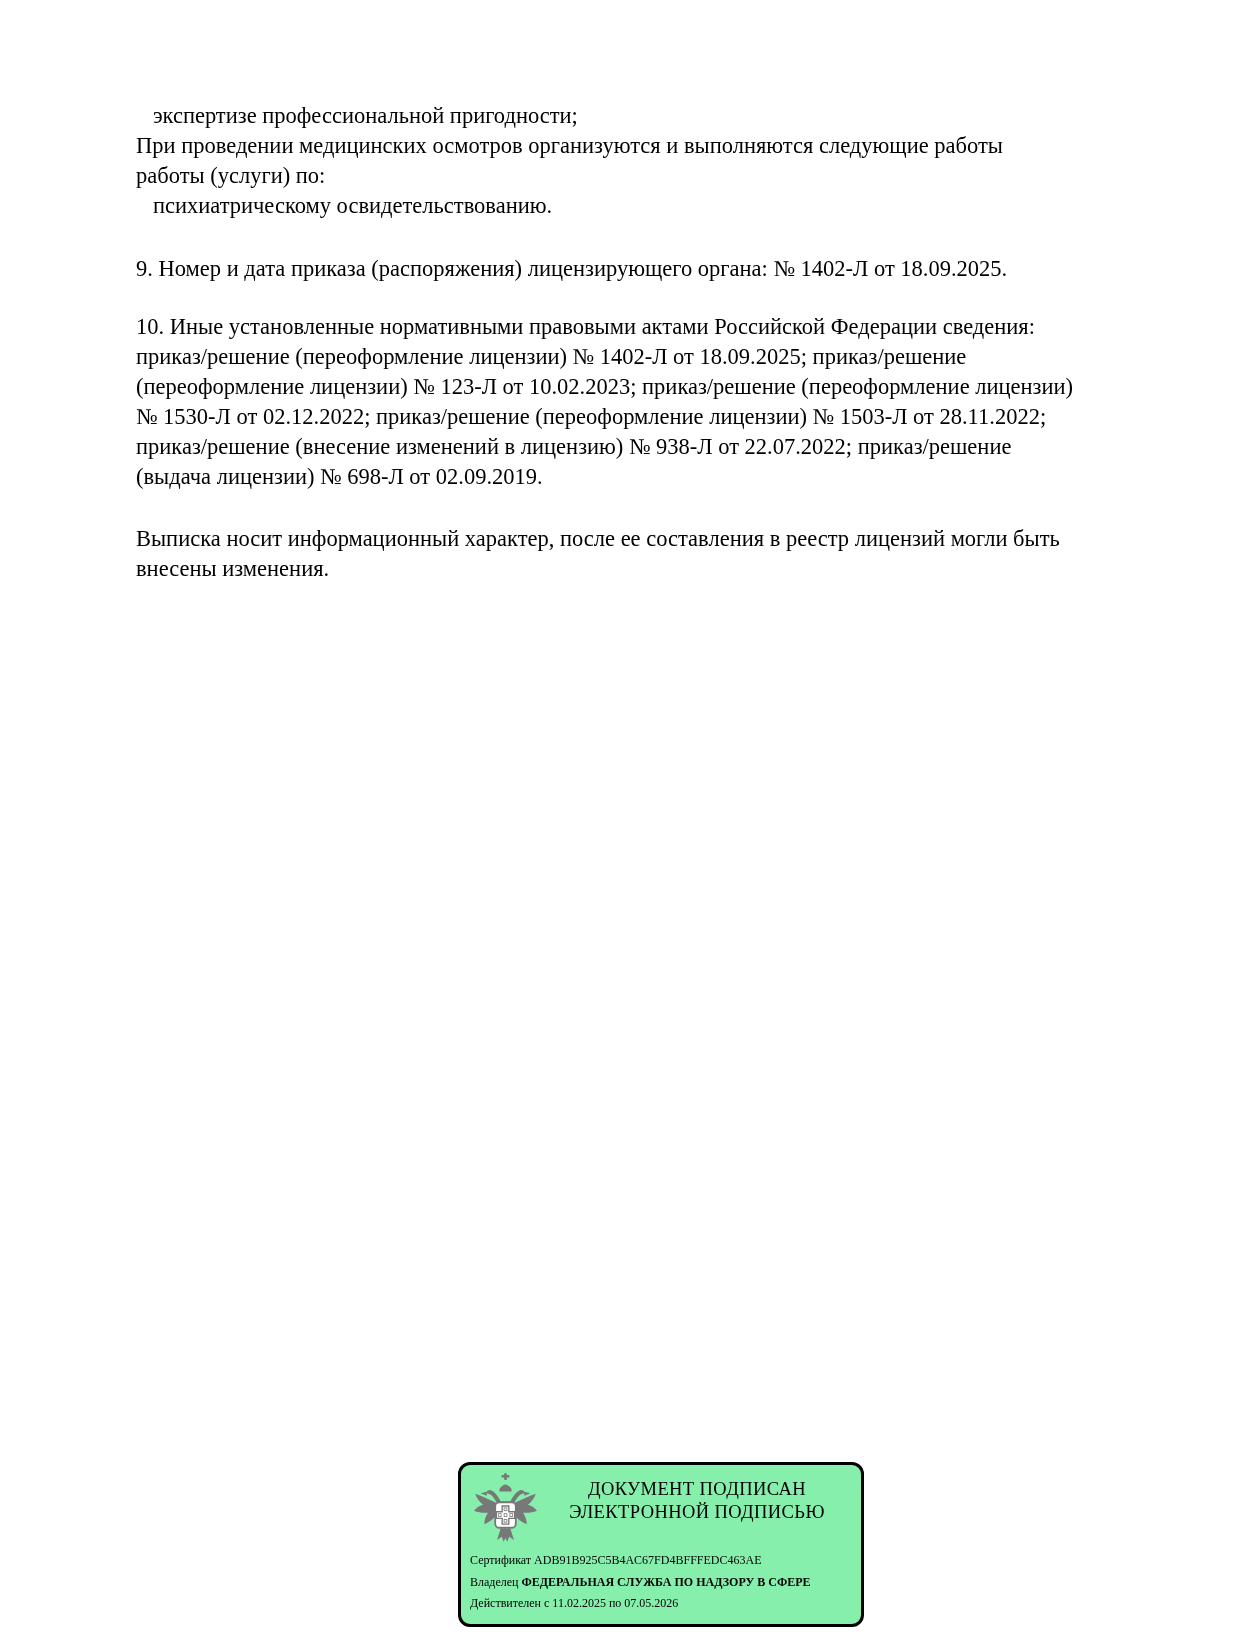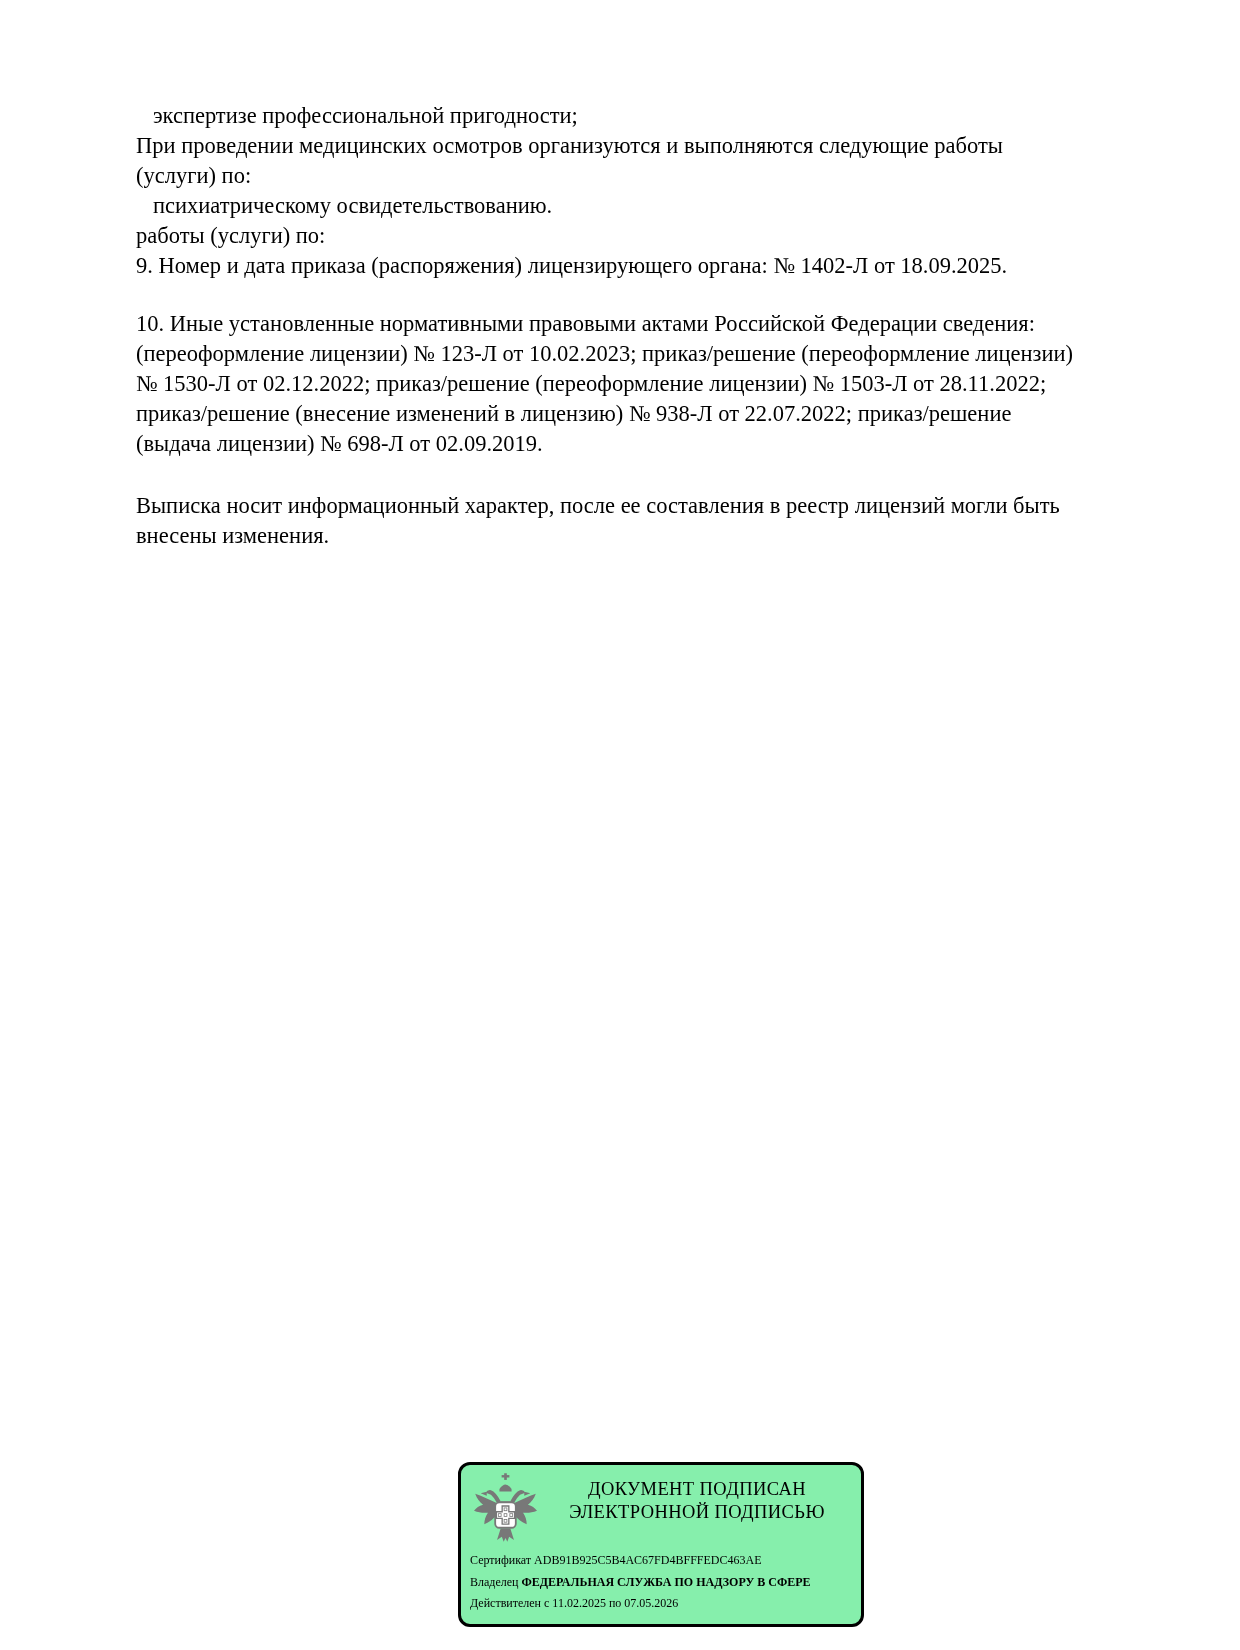--- a/index.html
+++ b/index.html
@@ -16,21 +16,21 @@
     overflow:hidden;
   }
   .text-col {
     position:absolute;
     left:136px; top:101px;
     width:990px;
     font-size:22.5px;
     line-height:30px;
   }
   .line { white-space:pre; }
-  .gap-order { }
+  .gap-order { margin-top:33px; }
   .gap-other { margin-top:28px;font-family:Liberation Serif, serif; }
   .gap-note  { margin-top:32px; }
 
   .stamp {
     position:absolute;
     left:458px; top:1462px;
     width:406px; height:165px;
     border:3px solid #000000;
     border-radius:12px;
     background:#86efac;
@@ -62,31 +62,31 @@
 </head>
 <body>
 
 <div class="page">
 
   <div class="text-col">
 
     <div class="para">
       <div class="line">   экспертизе профессиональной пригодности;</div>
       <div class="line">При проведении медицинских осмотров организуются и выполняются следующие работы</div>
-      <div class="line">(услуги) по:</div>
+      <div class="line">работы (услуги) по:</div>
       <div class="line">   психиатрическому освидетельствованию.</div>
-      <div class="line">работы (услуги) по:</div>
     </div>
 
     <div class="para gap-order">
       <div class="line">9. Номер и дата приказа (распоряжения) лицензирующего органа: № 1402-Л от 18.09.2025.</div>
     </div>
 
     <div class="para gap-other">
       <div class="line">10. Иные установленные нормативными правовыми актами Российской Федерации сведения:</div>
+      <div class="line">приказ/решение (переоформление лицензии) № 1402-Л от 18.09.2025; приказ/решение</div>
       <div class="line">(переоформление лицензии) № 123-Л от 10.02.2023; приказ/решение (переоформление лицензии)</div>
       <div class="line">№ 1530-Л от 02.12.2022; приказ/решение (переоформление лицензии) № 1503-Л от 28.11.2022;</div>
       <div class="line">приказ/решение (внесение изменений в лицензию) № 938-Л от 22.07.2022; приказ/решение</div>
       <div class="line">(выдача лицензии) № 698-Л от 02.09.2019.</div>
     </div>
 
     <div class="para gap-note">
       <div class="line">Выписка носит информационный характер, после ее составления в реестр лицензий могли быть</div>
       <div class="line">внесены изменения.</div>
     </div>

